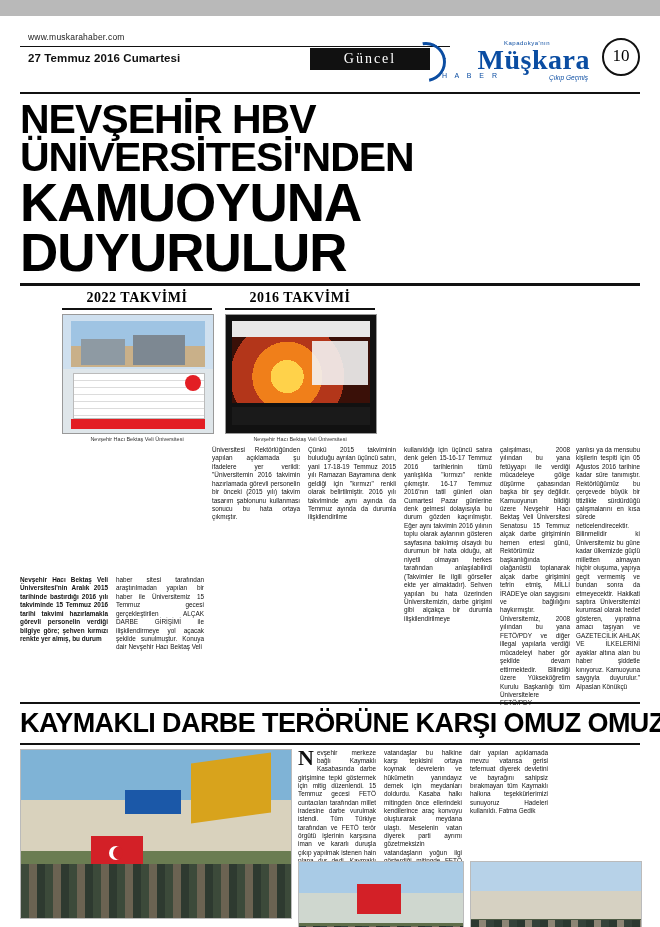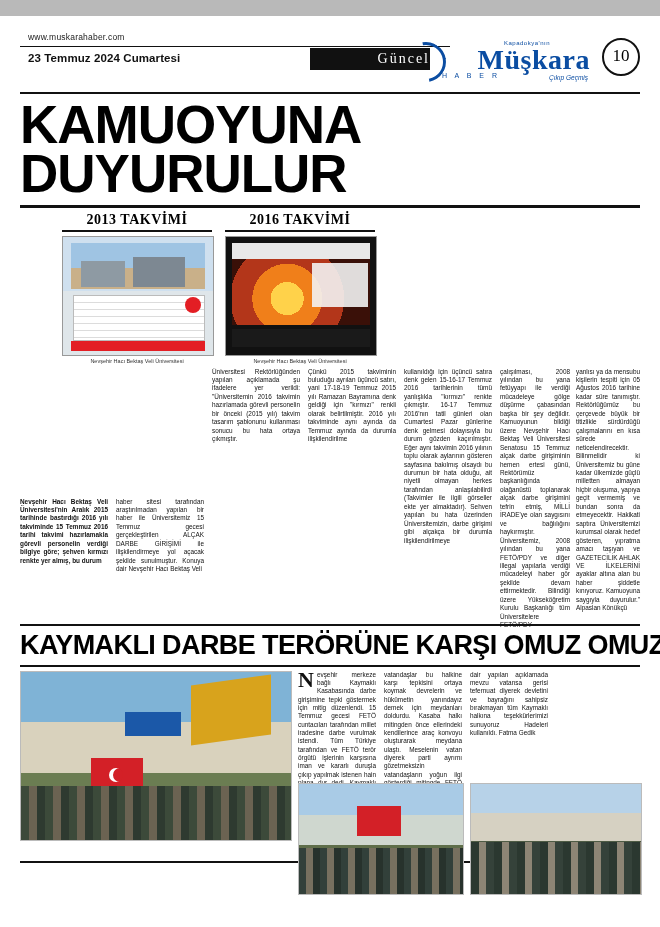--- a/index.html
+++ b/index.html
@@ -15,21 +15,21 @@
   .site-url{
     position:absolute;left:8px;top:2px;font-size:8.5px;color:#222;letter-spacing:.2px;
   }
   .rule-thin{position:absolute;left:0;top:16px;width:430px;height:1px;background:#111;}
   .date-line{
     position:absolute;left:8px;top:22px;font-size:11.5px;color:#111;font-weight:bold;
     letter-spacing:.1px;
   }
   .section-tag{
     position:absolute;left:290px;top:18px;width:120px;height:22px;background:#111;color:#fff;
-    font-size:14px;letter-spacing:2px;text-align:right;line-height:22px;
+    font-size:14px;letter-spacing:2px;text-align:center;line-height:22px;
     font-family:"Liberation Serif",serif;
   }
   .logo-wrap{position:absolute;right:44px;top:8px;width:180px;height:52px;}
   .logo-sub{
     position:absolute;right:46px;top:2px;font-size:6px;color:#0b4da2;letter-spacing:.5px;
   }
   .logo-main{
     position:absolute;right:6px;top:6px;font-size:28px;color:#0b4da2;font-weight:bold;
     font-family:"Liberation Serif",serif;letter-spacing:.5px;
   }
@@ -158,40 +158,41 @@
 </style>
 </head>
 <body>
 
 <div class="page">
  <div class="inner">
 
   <div class="masthead">
     <div class="site-url">www.muskarahaber.com</div>
     <div class="rule-thin"></div>
-    <div class="date-line">23 Temmuz 2024 Cumartesi</div>
+    <div class="date-line">27 Temmuz 2016 Cumartesi</div>
     <div class="section-tag">Güncel</div>
     <div class="logo-wrap">
       <div class="logo-swoosh"></div>
       <div class="logo-sub">Kapadokya'nın</div>
       <div class="logo-main">Müşkara</div>
       <div class="logo-hamer">H A B E R</div>
       <div class="logo-slogan">Çıkıp Geçmiş</div>
     </div>
     <div class="page-num">10</div>
   </div>
 
   <div class="headline">
+    <span class="l1">NEVŞEHİR HBV ÜNİVERSİTESİ'NDEN</span>
     <span class="l2">KAMUOYUNA DUYURULUR</span>
   </div>
   <div class="hr-strong"></div>
 
   <div class="cal-row">
     <div class="calbox a">
-      <div class="cal-title">2013 TAKVİMİ</div>
+      <div class="cal-title">2022 TAKVİMİ</div>
       <div class="cal-underline"></div>
       <div class="calimg">
         <div class="cal-a-bg"></div>
         <div class="cal-a-photo"></div>
         <div class="cal-a-bldg"></div>
         <div class="cal-a-bldg2"></div>
         <div class="cal-a-grid">
           <div class="rowline"></div>
               <div class="rowline"></div>
               <div class="rowline"></div>

